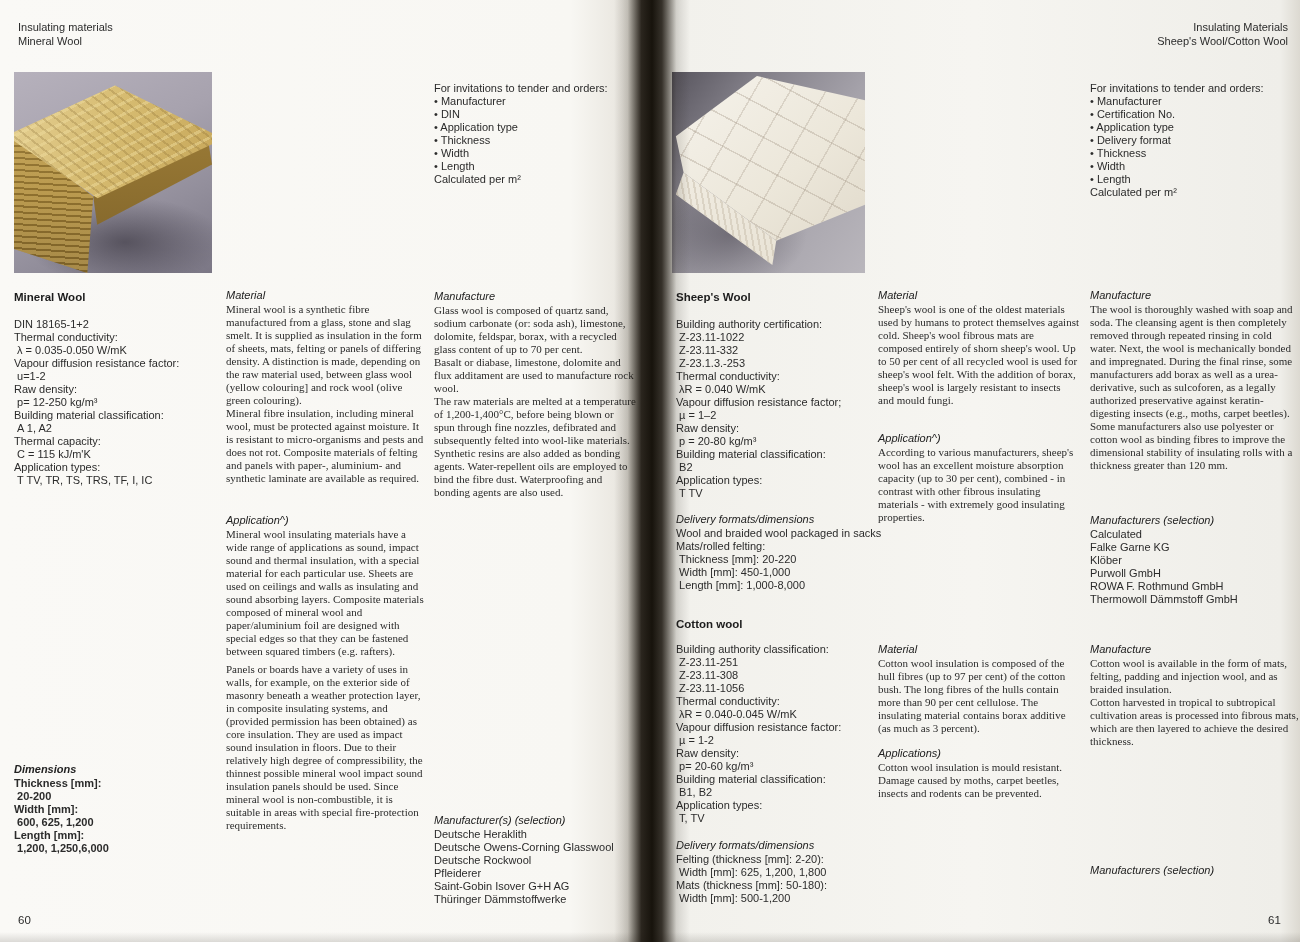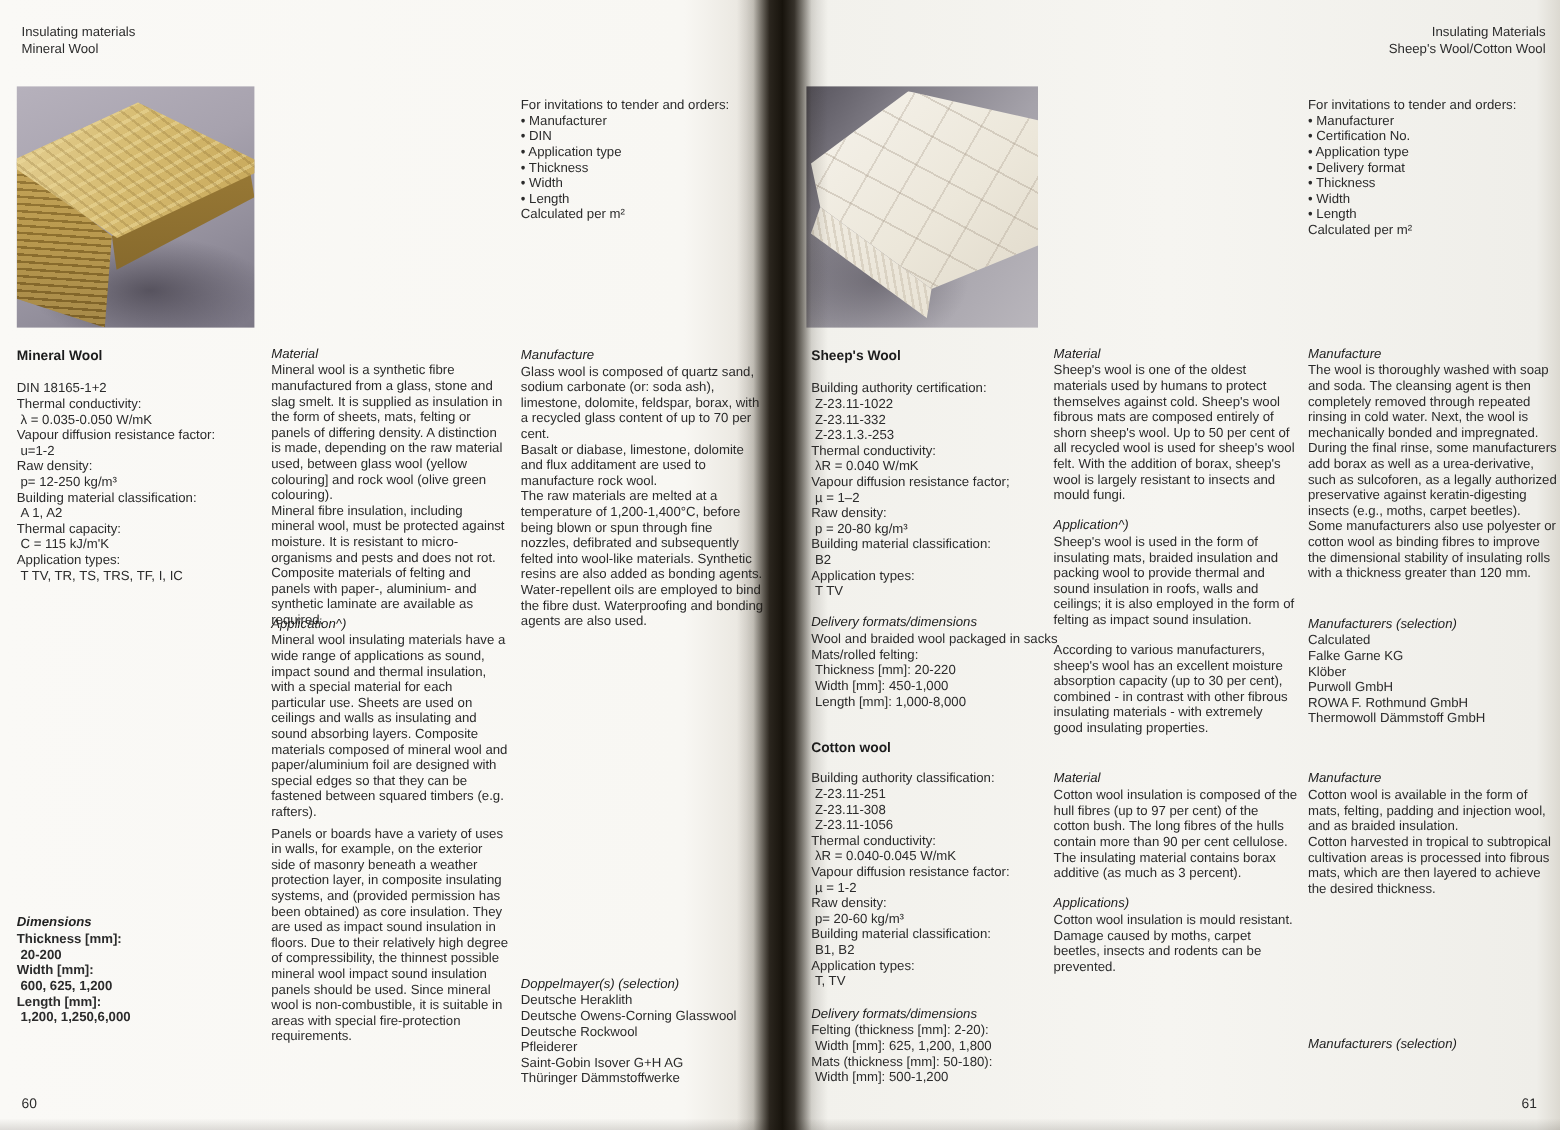--- a/index.html
+++ b/index.html
@@ -7,21 +7,21 @@
           font-family:"Liberation Sans","DejaVu Sans",sans-serif;color:#2b2b2b;
           background:#f4f3ef;}
   .page{position:absolute;top:0;height:942px;}
   .page-left{left:0;width:648px;background:linear-gradient(90deg,#faf9f6 0%,#f8f7f3 88%,#e9e6df 96%,#cfcabf 100%);}
   .page-right{left:648px;width:652px;background:linear-gradient(90deg,#d8d4cb 0%,#f2f1ec 5%,#f6f5f1 50%,#efeee9 97%,#dcd9d1 100%);}
   .blk{position:absolute;font-size:11px;line-height:13px;z-index:2;}
   .h-b{font-weight:bold;font-size:11.5px;margin:0 0 14px 0;color:#1c1c1c;}
   .h-b-tight{font-weight:bold;font-size:11.5px;margin:0;color:#1c1c1c;}
   .h-i{font-style:italic;margin:0 0 1px 0;color:#222;}
   .ln{white-space:pre-wrap;}
-  .para{margin:0;}
+  .para{margin:0;font-family:Liberation Serif, serif;}
   .para-gap .para{margin-bottom:12px;}
   .para-gap .para:last-child{margin-bottom:0;}
   .para-gap-sm .para{margin-bottom:5px;}
   .para-gap-sm .para:last-child{margin-bottom:0;}
   .pagenum{font-size:11.5px;}
   .hdr{font-size:11px;line-height:14px;}
   .hdr-right{text-align:right;}
 
   
   .photo{position:absolute;overflow:hidden;z-index:1;}
@@ -148,21 +148,21 @@
   <div class="blk" style="left:434px;top:290px;width:203px;">
     <div class="h-i">Manufacture</div>
     <div>
         <p class="para">Glass wool is composed of quartz sand, sodium carbonate (or: soda ash), limestone, dolomite, feldspar, borax, with a recycled glass content of up to 70 per cent.</p>
         <p class="para">Basalt or diabase, limestone, dolomite and flux additament are used to manufacture rock wool.</p>
         <p class="para">The raw materials are melted at a temperature of 1,200-1,400°C, before being blown or spun through fine nozzles, defibrated and subsequently felted into wool-like materials. Synthetic resins are also added as bonding agents. Water-repellent oils are employed to bind the fibre dust. Waterproofing and bonding agents are also used.</p>
       </div>
   </div>
 
   <div class="blk" style="left:434px;top:814px;width:206px;">
-    <div class="h-i">Doppelmayer(s) (selection)</div>
+    <div class="h-i">Manufacturer(s) (selection)</div>
     <div>
         <div class="ln">Deutsche Heraklith</div>
         <div class="ln">Deutsche Owens-Corning Glasswool</div>
         <div class="ln">Deutsche Rockwool</div>
         <div class="ln">Pfleiderer</div>
         <div class="ln">Saint-Gobin Isover G+H AG</div>
         <div class="ln">Thüringer Dämmstoffwerke</div>
       </div>
   </div>
 
@@ -246,21 +246,20 @@
   <div class="blk" style="left:878px;top:289px;width:201px;">
     <div class="h-i">Material</div>
     <div>
         <p class="para">Sheep's wool is one of the oldest materials used by humans to protect themselves against cold. Sheep's wool fibrous mats are composed entirely of shorn sheep's wool. Up to 50 per cent of all recycled wool is used for sheep's wool felt. With the addition of borax, sheep's wool is largely resistant to insects and mould fungi.</p>
       </div>
   </div>
 
   <div class="blk" style="left:878px;top:432px;width:201px;">
     <div class="h-i">Application^)</div>
     <div class="para-gap">
-        <p class="para">Sheep's wool is used in the form of insulating mats, braided insulation and packing wool to provide thermal and sound insulation in roofs, walls and ceilings; it is also employed in the form of felting as impact sound insulation.</p>
         <p class="para">According to various manufacturers, sheep's wool has an excellent moisture absorption capacity (up to 30 per cent), combined - in contrast with other fibrous insulating materials - with extremely good insulating properties.</p>
       </div>
   </div>
 
   <div class="blk" style="left:878px;top:643px;width:203px;">
     <div class="h-i">Material</div>
     <div>
         <p class="para">Cotton wool insulation is composed of the hull fibres (up to 97 per cent) of the cotton bush. The long fibres of the hulls contain more than 90 per cent cellulose. The insulating material contains borax additive (as much as 3 percent).</p>
       </div>
   </div>

